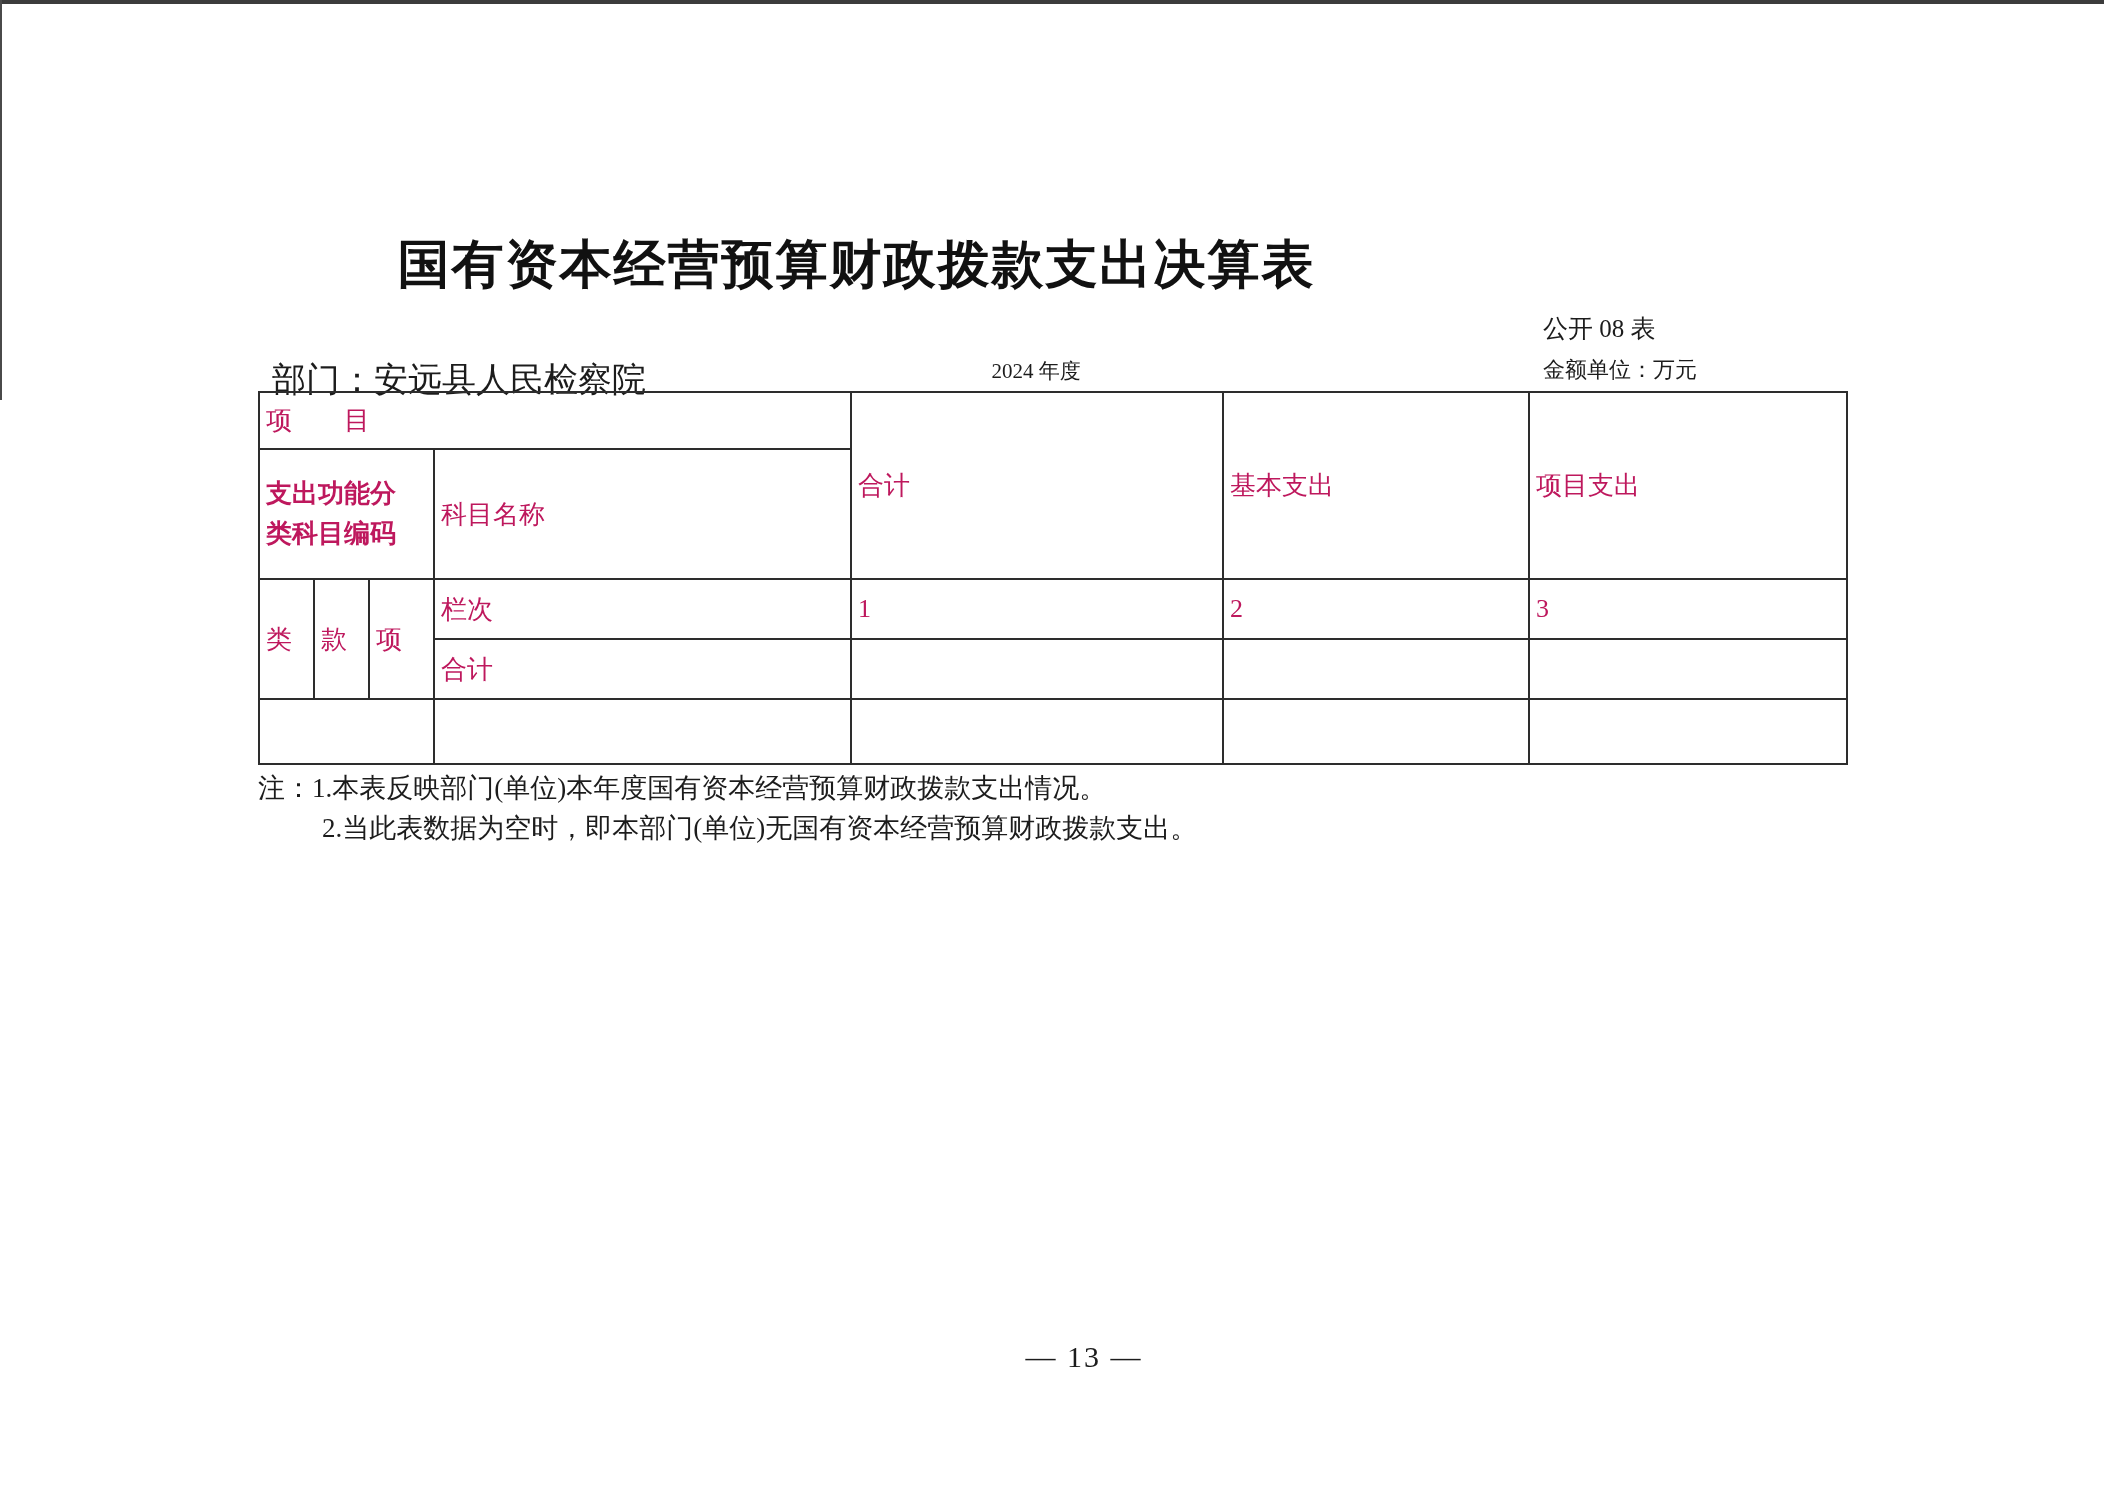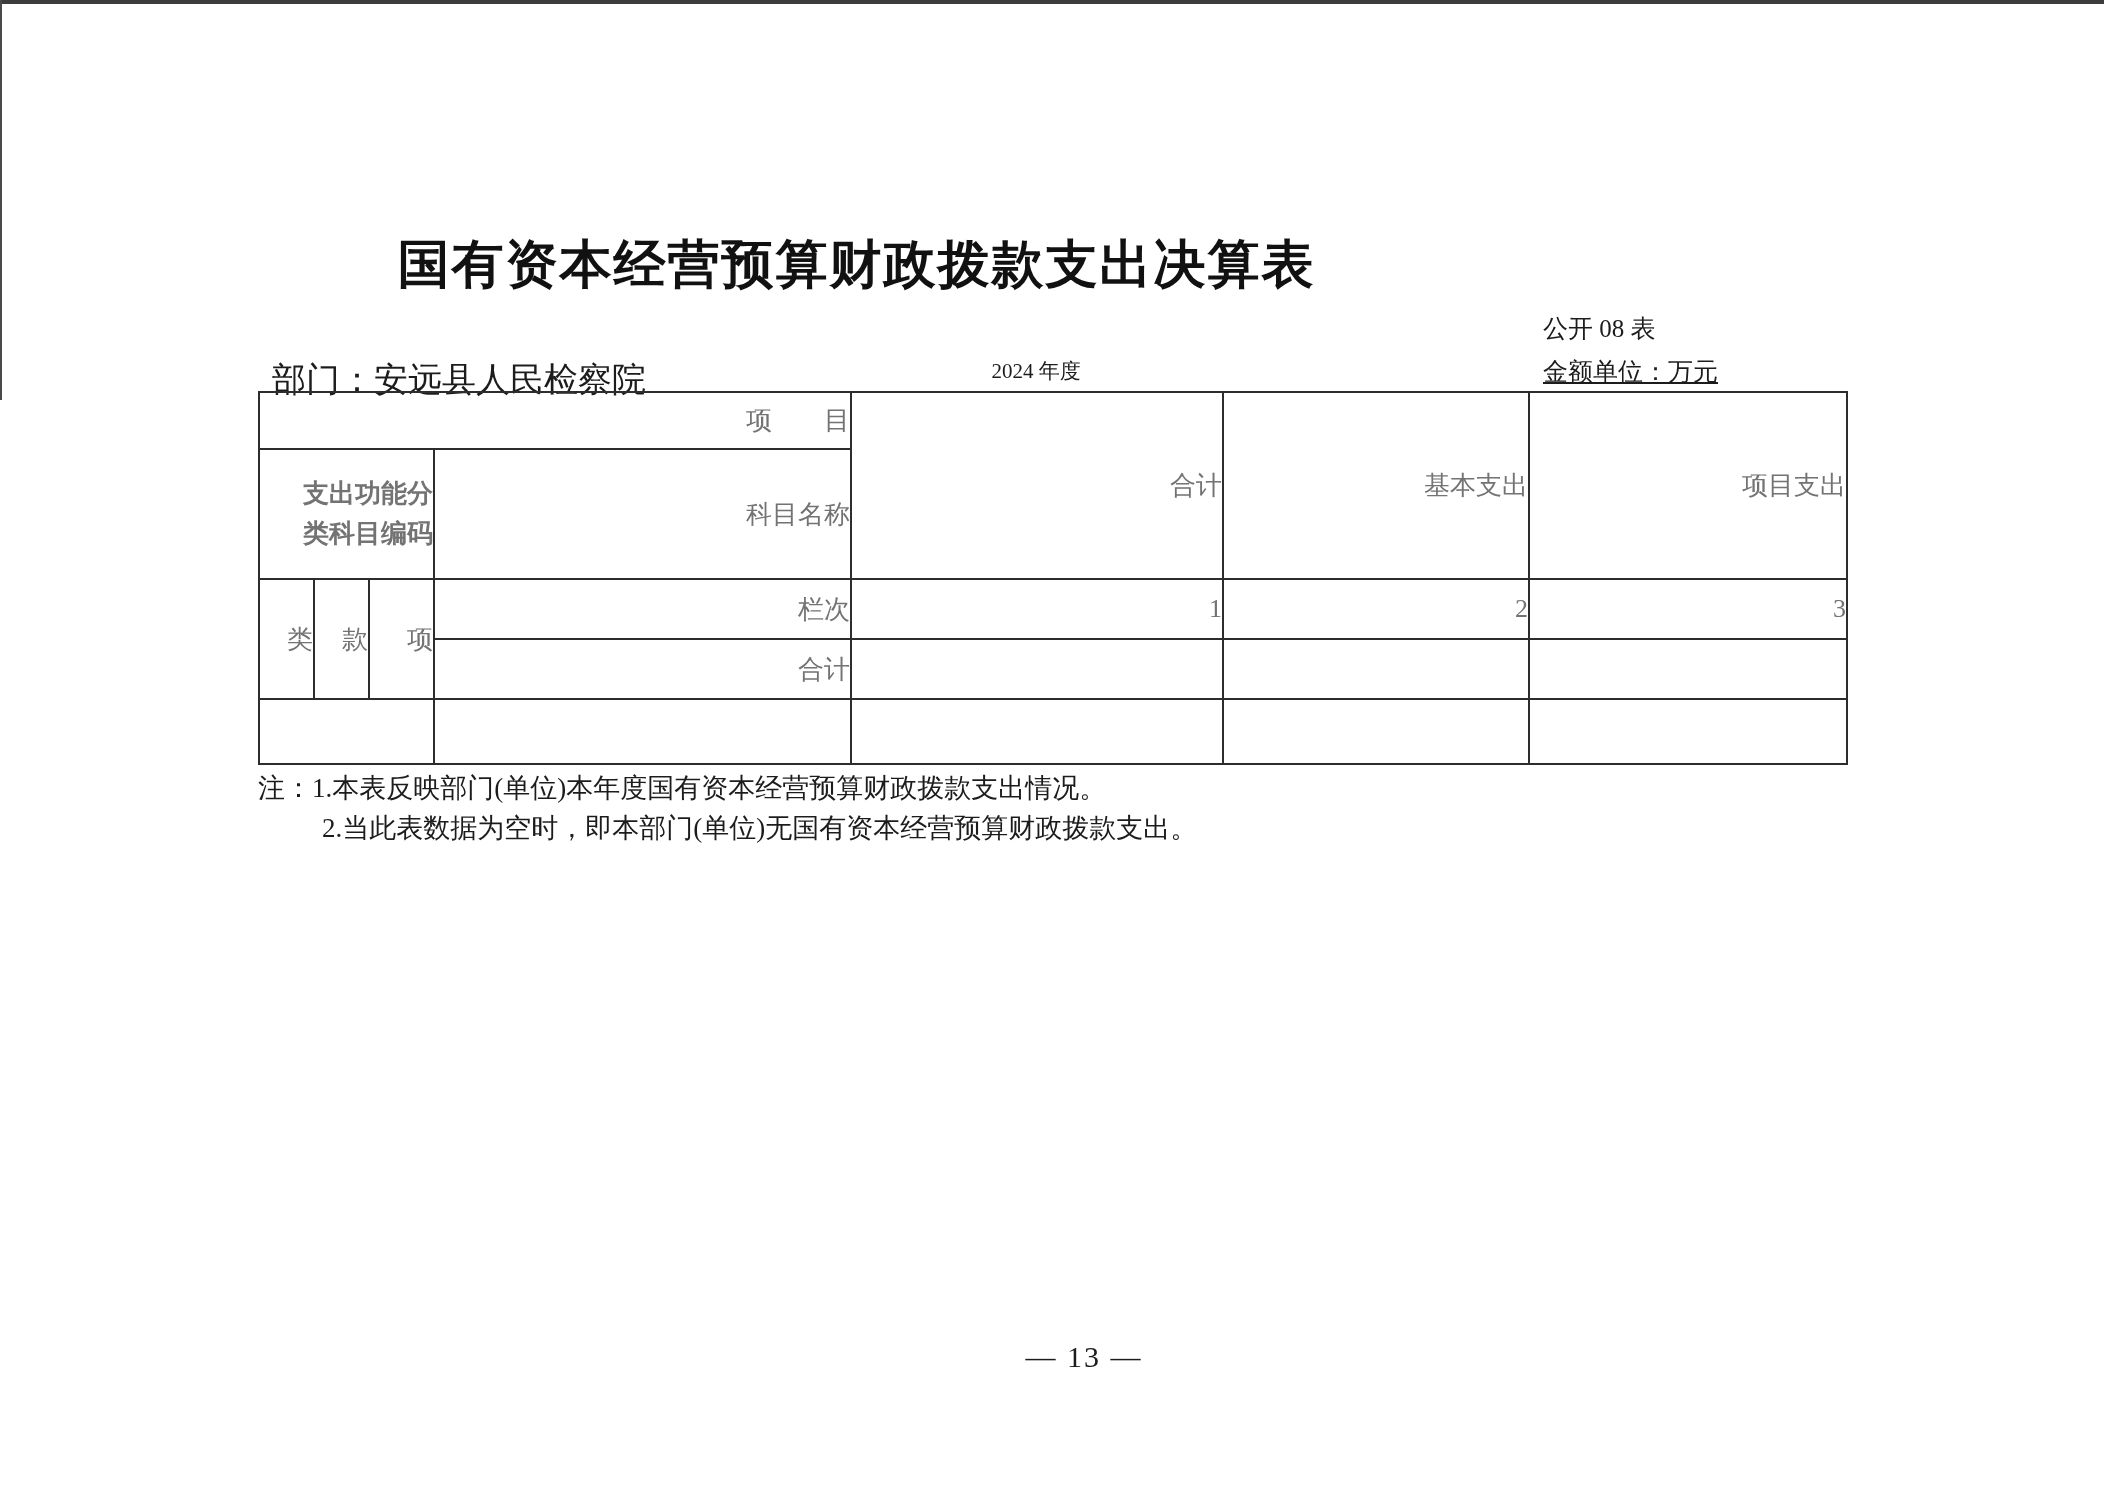--- a/index.html
+++ b/index.html
@@ -53,37 +53,36 @@
   .meta-year {
     position: absolute;
     left: 850px; top: 357px;
     width: 372px;
     text-align: center;
     font-size: 21px;
   }
   .meta-unit {
     position: absolute;
     left: 1543px; top: 355px;
-    font-size: 25px;
-    text-decoration: underline;
+    font-size: 22px;
   }
   table.main-table {
     position: absolute;
     left: 258px; top: 391px;
     width: 1588px;
     border-collapse: collapse;
     table-layout: fixed;
   }
   table.main-table td {
     border: 2px solid #2d2d2d;
-    padding: 0;
-    text-align: right;
+    padding: 6px;
+    text-align: left;
     vertical-align: middle;
     font-size: 26px;
-    color: #737373;
+    color: #be185d;
     overflow: hidden;
   }
   tr.row-project   { height: 57px; }
   tr.row-headnames { height: 130px; }
   tr.row-lanci     { height: 60px; }
   tr.row-heji      { height: 60px; }
   tr.row-empty     { height: 65px; }
   .func-code-cell div { line-height: 40px; font-weight: bold; }
   .notes {
     position: absolute;

